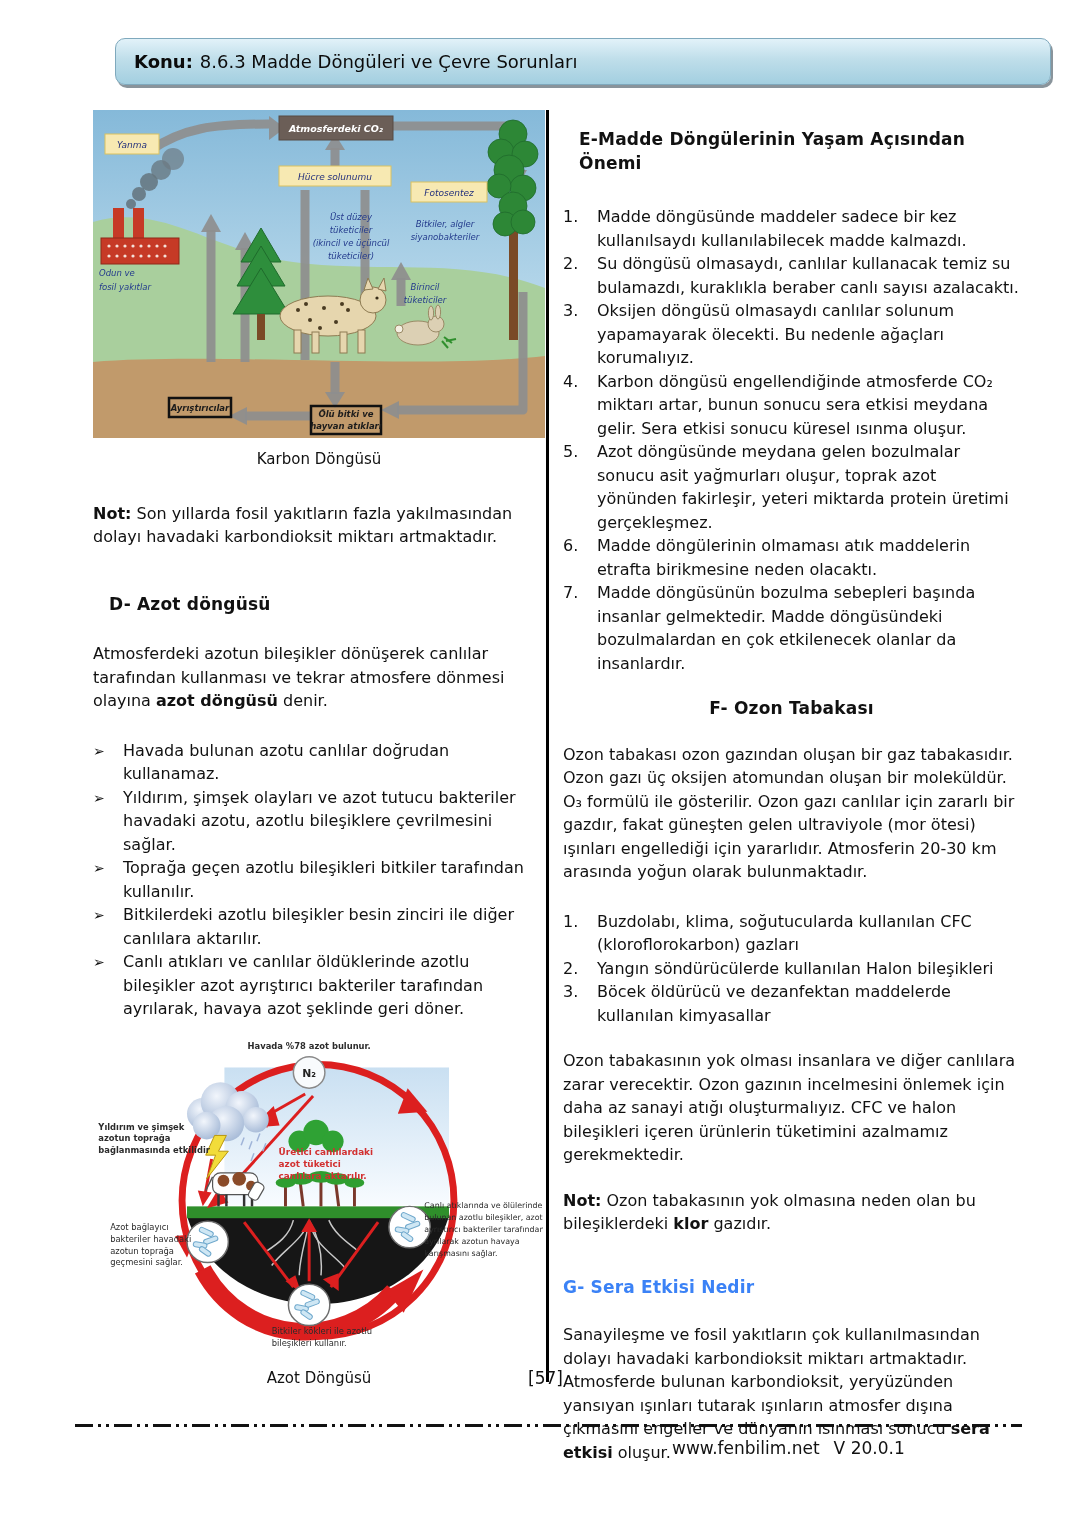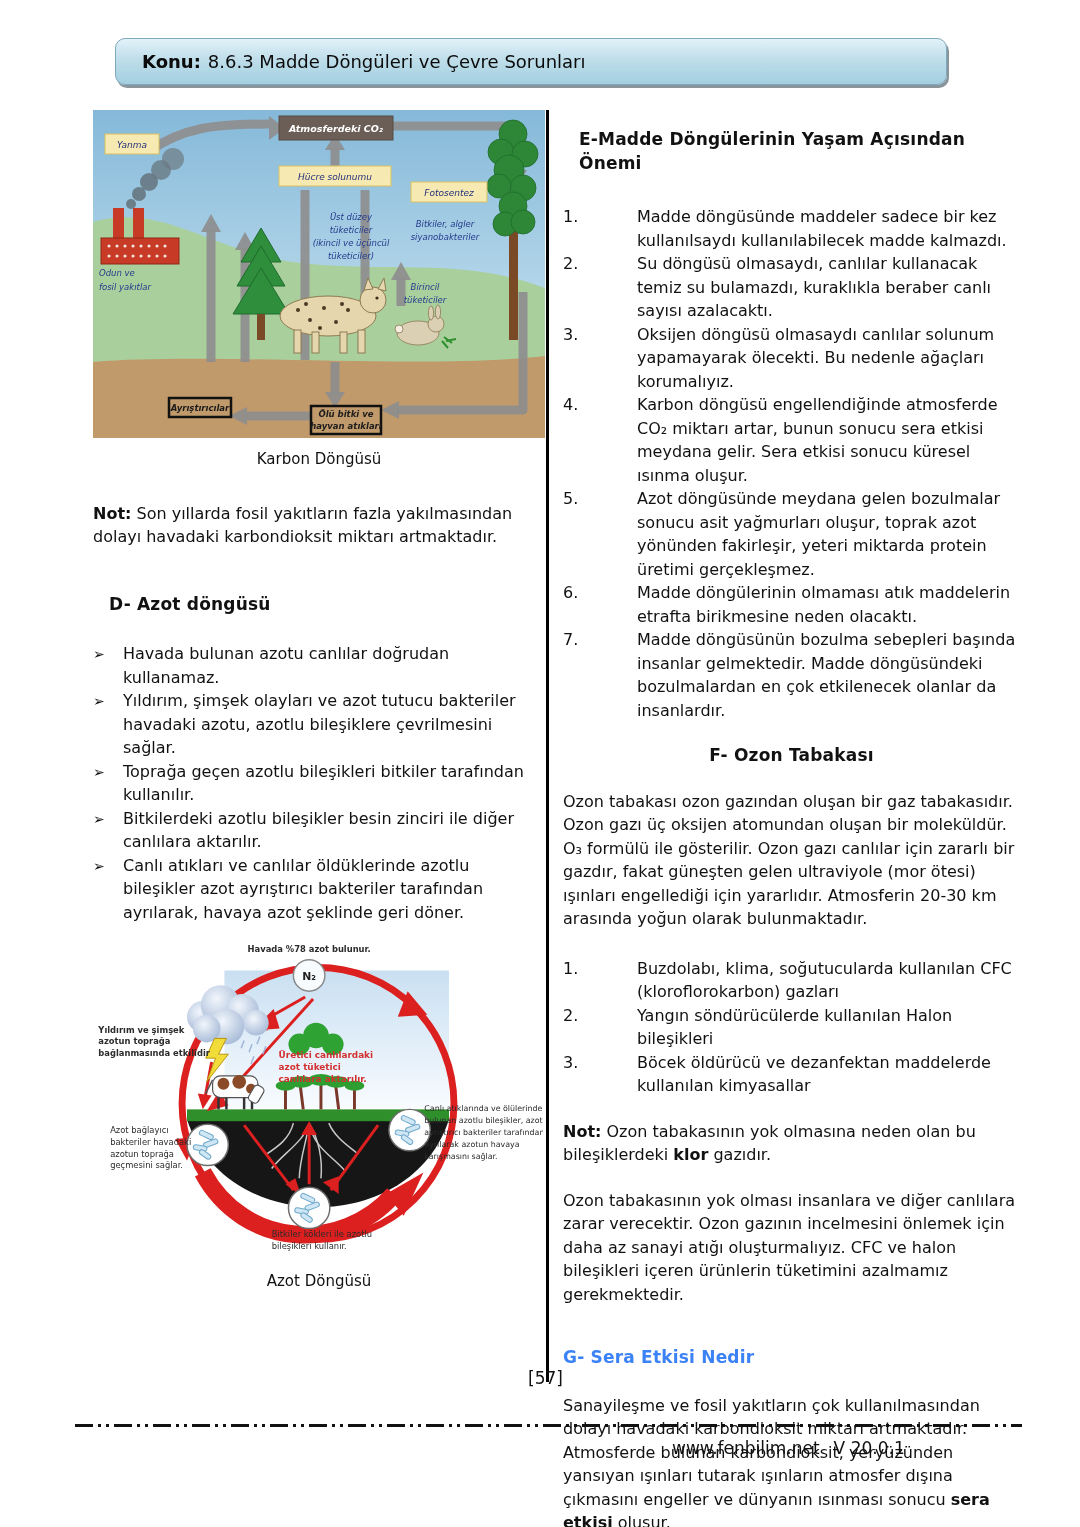--- a/index.html
+++ b/index.html
@@ -1,37 +1,37 @@
 <!DOCTYPE html>
 <html><head>
 <meta charset="utf-8">
 <style>
   html,body{margin:0;padding:0;background:#fff;}
   .page{position:relative;width:1080px;height:1527px;background:#fff;overflow:hidden;
         font-family:"DejaVu Sans",sans-serif;color:#111;}
   
-  .header{position:absolute;left:115px;top:38px;width:832px;height:47px;box-sizing:border-box;
+  .header{position:absolute;left:115px;top:38px;width:936px;height:47px;box-sizing:border-box;
     background:linear-gradient(#e2f2f9 0%,#bfdeea 45%,#a3cfe0 100%);
     border:1px solid #7fa9bd;border-radius:10px;
     box-shadow:2px 3px 0 rgba(40,60,72,.55);
-    display:flex;align-items:center;padding:0 26px;font-size:18px;color:#0b0b0b;}
+    display:flex;align-items:center;padding:0 18px;font-size:18px;color:#0b0b0b;}
   .header .b{font-weight:bold;margin-right:7px;}
   
   .col-left{position:absolute;left:93px;top:110px;width:452px;font-size:16px;line-height:23.5px;}
   .col-right{position:absolute;left:563px;top:112px;width:457px;font-size:16px;line-height:23.5px;}
   .divider{position:absolute;left:546px;top:110px;width:3px;height:1272px;background:#000;}
   .h-black{font-weight:bold;font-size:17px;letter-spacing:.2px;margin:16px;}
   .h-red{font-weight:bold;font-size:17px;letter-spacing:.2px;margin:0;color:#3b82f6;}
   .para{margin:0;}
   .b{font-weight:bold;}
   .caption{text-align:center;font-size:15px;}
   .numlist{display:flex;flex-direction:column;}
   .nrow{display:flex;}
   .nnum{flex:none;width:34px;}
-  .ntext{flex:1;margin-left:40px;}
+  .ntext{flex:1;}
   .brow{display:flex;}
   .bmark{flex:none;width:30px;font-size:14px;padding-top:1px;}
   .btext{flex:1;}
   
   .mt-caption{margin-top:10px;}
   .mt-note{margin-top:30px;}
   .mt-dhead{margin-top:44px;}
   .mt-intro{margin-top:26px;}
   .mt-bullets{margin-top:26px;}
   .mt-svg2{margin-top:12px;}
@@ -246,20 +246,23 @@
     </svg>
 
     <div class="caption mt-caption">Karbon Döngüsü</div>
 
     <p class="para mt-note">
       <span class="b">Not:</span><span> Son yıllarda fosil yakıtların fazla yakılmasından dolayı havadaki karbondioksit miktarı artmaktadır.</span>
     </p>
 
     <h2 class="h-black mt-dhead">D- Azot döngüsü</h2>
 
+    <p class="para mt-intro">
+      <span>Atmosferdeki azotun bileşikler dönüşerek canlılar tarafından kullanması ve tekrar atmosfere dönmesi olayına </span><span class="b">azot döngüsü</span><span> denir.</span>
+    </p>
 
     <div class="mt-bullets">
       <div class="brow">
           <span class="bmark">➢</span>
           <span class="btext">Havada bulunan azotu canlılar doğrudan kullanamaz.</span>
         </div>
       <div class="brow">
           <span class="bmark">➢</span>
           <span class="btext">Yıldırım, şimşek olayları ve azot tutucu bakteriler havadaki azotu, azotlu bileşiklere çevrilmesini sağlar.</span>
         </div>
@@ -490,25 +493,25 @@
       <div class="nrow">
           <span class="nnum">2.</span>
           <span class="ntext">Yangın söndürücülerde kullanılan Halon bileşikleri</span>
         </div>
       <div class="nrow">
           <span class="nnum">3.</span>
           <span class="ntext">Böcek öldürücü ve dezanfektan maddelerde kullanılan kimyasallar</span>
         </div>
     </div>
 
+    <p class="para mt-para2">Ozon tabakasının yok olması insanlara ve diğer canlılara zarar verecektir. Ozon gazının incelmesini önlemek için daha az sanayi atığı oluşturmalıyız. CFC ve halon bileşikleri içeren ürünlerin tüketimini azalmamız gerekmektedir.</p>
+
     <p class="para mt-note2">
       <span class="b">Not:</span><span> Ozon tabakasının yok olmasına neden olan bu bileşiklerdeki </span><span class="b">klor</span><span> gazıdır.</span>
     </p>
-
-    <p class="para mt-para2">Ozon tabakasının yok olması insanlara ve diğer canlılara zarar verecektir. Ozon gazının incelmesini önlemek için daha az sanayi atığı oluşturmalıyız. CFC ve halon bileşikleri içeren ürünlerin tüketimini azalmamız gerekmektedir.</p>
 
     <h2 class="h-red mt-ghead">G- Sera Etkisi Nedir</h2>
 
     <p class="para mt-gpara">
       <span>Sanayileşme ve fosil yakıtların çok kullanılmasından dolayı havadaki karbondioksit miktarı artmaktadır. Atmosferde bulunan karbondioksit, yeryüzünden yansıyan ışınları tutarak ışınların atmosfer dışına çıkmasını engeller ve dünyanın ısınması sonucu </span><span class="b">sera etkisi</span><span> oluşur.</span>
     </p>
   </div>
 
   <div class="footline"></div>
   <div class="page-num">[57]</div>

